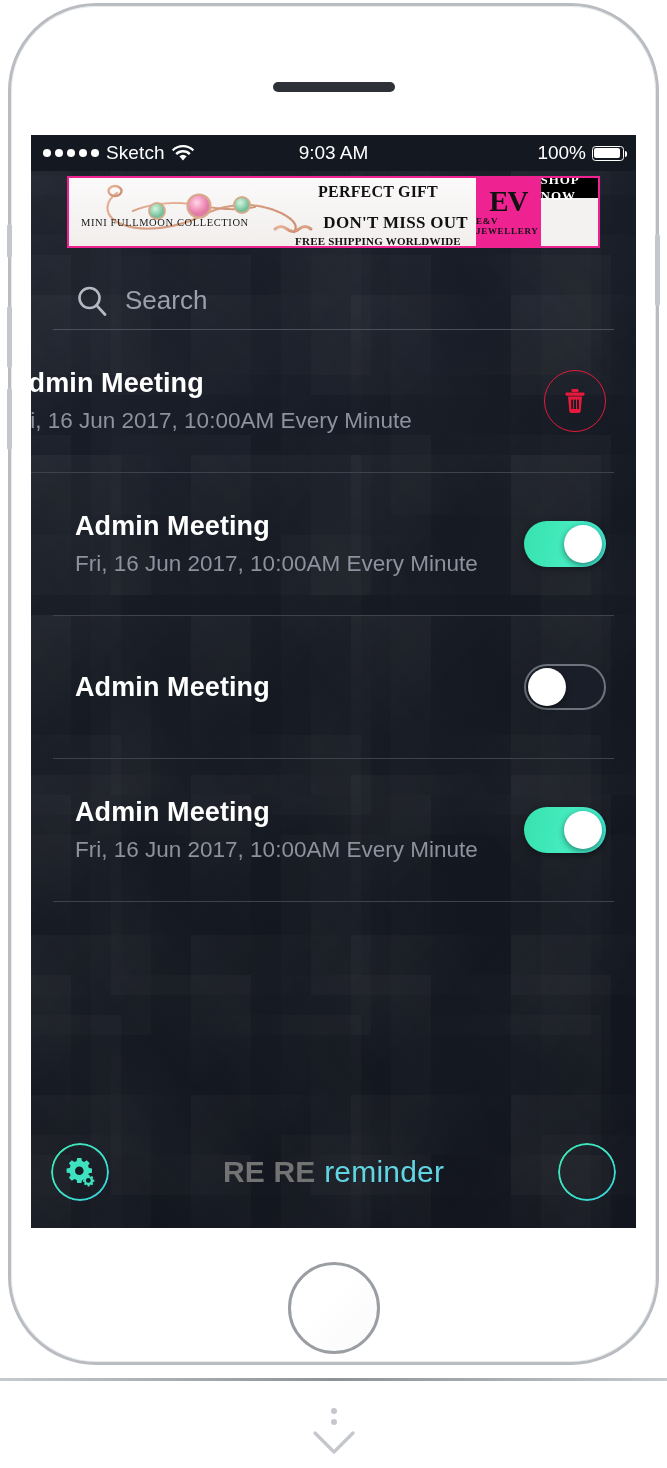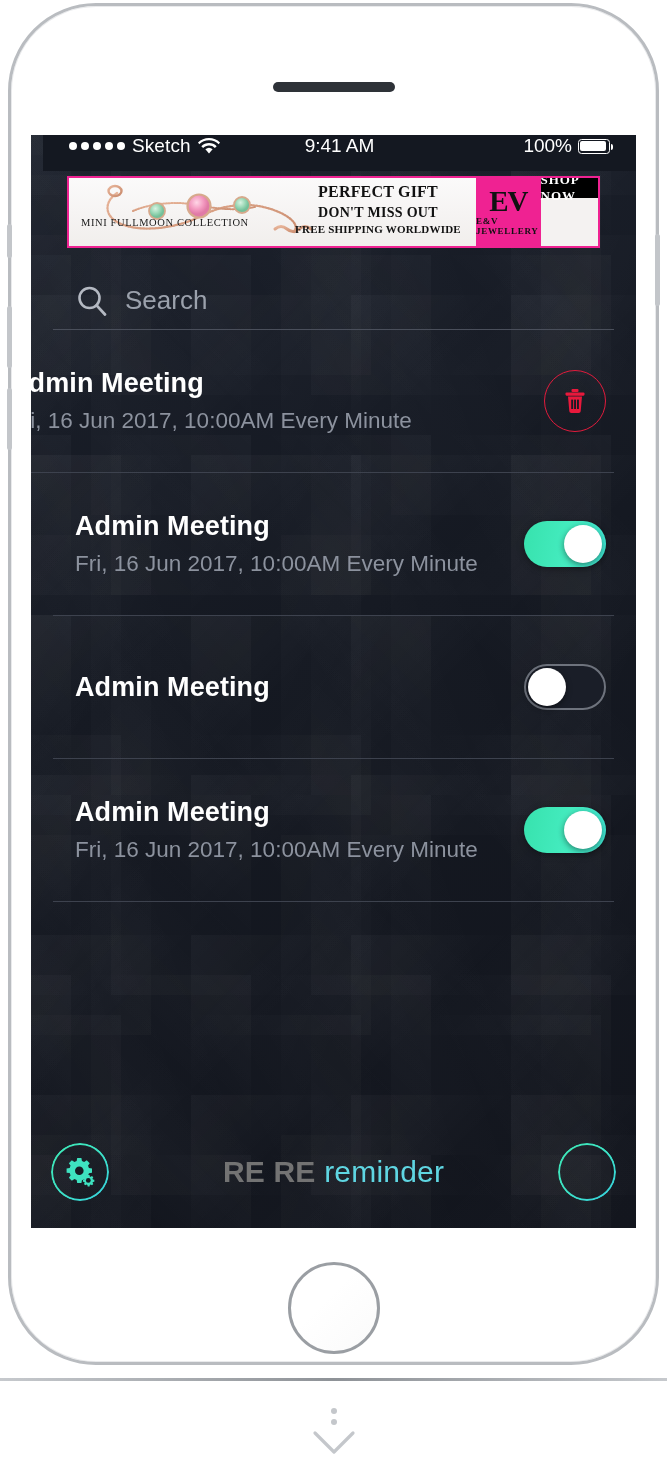--- a/index.html
+++ b/index.html
@@ -101,26 +101,25 @@
       linear-gradient(70deg,  rgba(255,255,255,0.016) 0%, rgba(255,255,255,0) 42%) 60px 700px/300px 320px;
     pointer-events: none;
   }
 
   
   #status-bar {
     position: relative;
     height: 36px;
     background: #141821;
     display: flex;
-    align-items: flex-start;
-    padding: 0 26px;
+    align-items: center;
+    padding: 0 12px;
     color: #ffffff;
     font-size: 19px;
     z-index: 5;
-    margin-left: 12px;
   }
   #status-left { display: flex; align-items: center; gap: 7px; }
   .sig-dots { display: flex; gap: 4px; align-items: center; }
   .sig-dots i { width: 8px; height: 8px; border-radius: 50%; background: #fff; display: block; }
   #carrier-name { font-size: 19px; letter-spacing: .1px; }
   #status-center {
     position: absolute; left: 0; right: 0; text-align: center;
     font-size: 19px; font-weight: 400; pointer-events: none;
   }
   #status-right { margin-left: auto; display: flex; align-items: center; gap: 6px; font-size: 19px; z-index: 2;}
@@ -157,21 +156,21 @@
   #ad-collection-label {
     position: absolute; left: 12px; bottom: 18px;
     font-family: "Liberation Serif", serif;
     font-size: 10.5px; letter-spacing: .6px; color: #1a1a1a; font-weight: 400;
   }
   #ad-copy {
     position: absolute; right: 8px; top: 4px; width: 180px; text-align: center;
     font-family: "Liberation Serif", serif; color: #111;
   }
   #ad-headline { font-size: 16px; font-weight: 700; letter-spacing: .2px; line-height: 1.25; }
-  #ad-sub1 { font-size: 14px; font-weight: 700; letter-spacing: .3px; margin-top: 3px; }
+  #ad-sub1 { font-size: 17px; font-weight: 700; letter-spacing: .3px; margin-top: 11px; text-align: right; }
   #ad-sub2 { font-size: 11px; font-weight: 700; letter-spacing: .2px; margin-top: 2px; }
   #ad-right { width: 122px; flex: 0 0 122px; display: flex; flex-direction: row; }
   #ad-brand {
     flex: 1 1 auto; background: #ef2292; display: flex; flex-direction: column;
     align-items: center; justify-content: center; color: #111;
   }
   #ad-brand-mark {
     font-family: "Liberation Serif", serif; font-size: 29px; font-weight: 700;
     line-height: .92; letter-spacing: -1px;
   }
@@ -317,21 +316,21 @@
       </span>
       <span id="carrier-name">Sketch</span>
       <span style="display:inline-flex;align-items:center;">
         <svg width="22" height="17" viewBox="0 0 22 17">
           <path d="M11 15.6 7.4 11.3a5.6 5.6 0 0 1 7.2 0Z" fill="#fff"></path>
           <path d="M11 7.6c-2.3 0-4.4.9-5.9 2.4L3.3 8.2A11 11 0 0 1 11 5c3 0 5.8 1.2 7.7 3.2l-1.8 1.8A8.3 8.3 0 0 0 11 7.6Z" fill="#fff"></path>
           <path d="M11 2.2c-3.8 0-7.2 1.5-9.7 4L0 4.5A15.6 15.6 0 0 1 11 0c4.3 0 8.2 1.7 11 4.5L20.7 6.2A13.6 13.6 0 0 0 11 2.2Z" fill="#fff"></path>
         </svg>
       </span>
     </div>
-    <div id="status-center">9:41 AM</div>
+    <div id="status-center">9:03 AM</div>
     <div id="status-right">
       <span>100%</span>
       <span id="battery-shell">
         <span id="battery-fill"></span>
       </span>
     </div>
   </div>
 
   <div id="ad-banner">
     <div id="ad-left">

